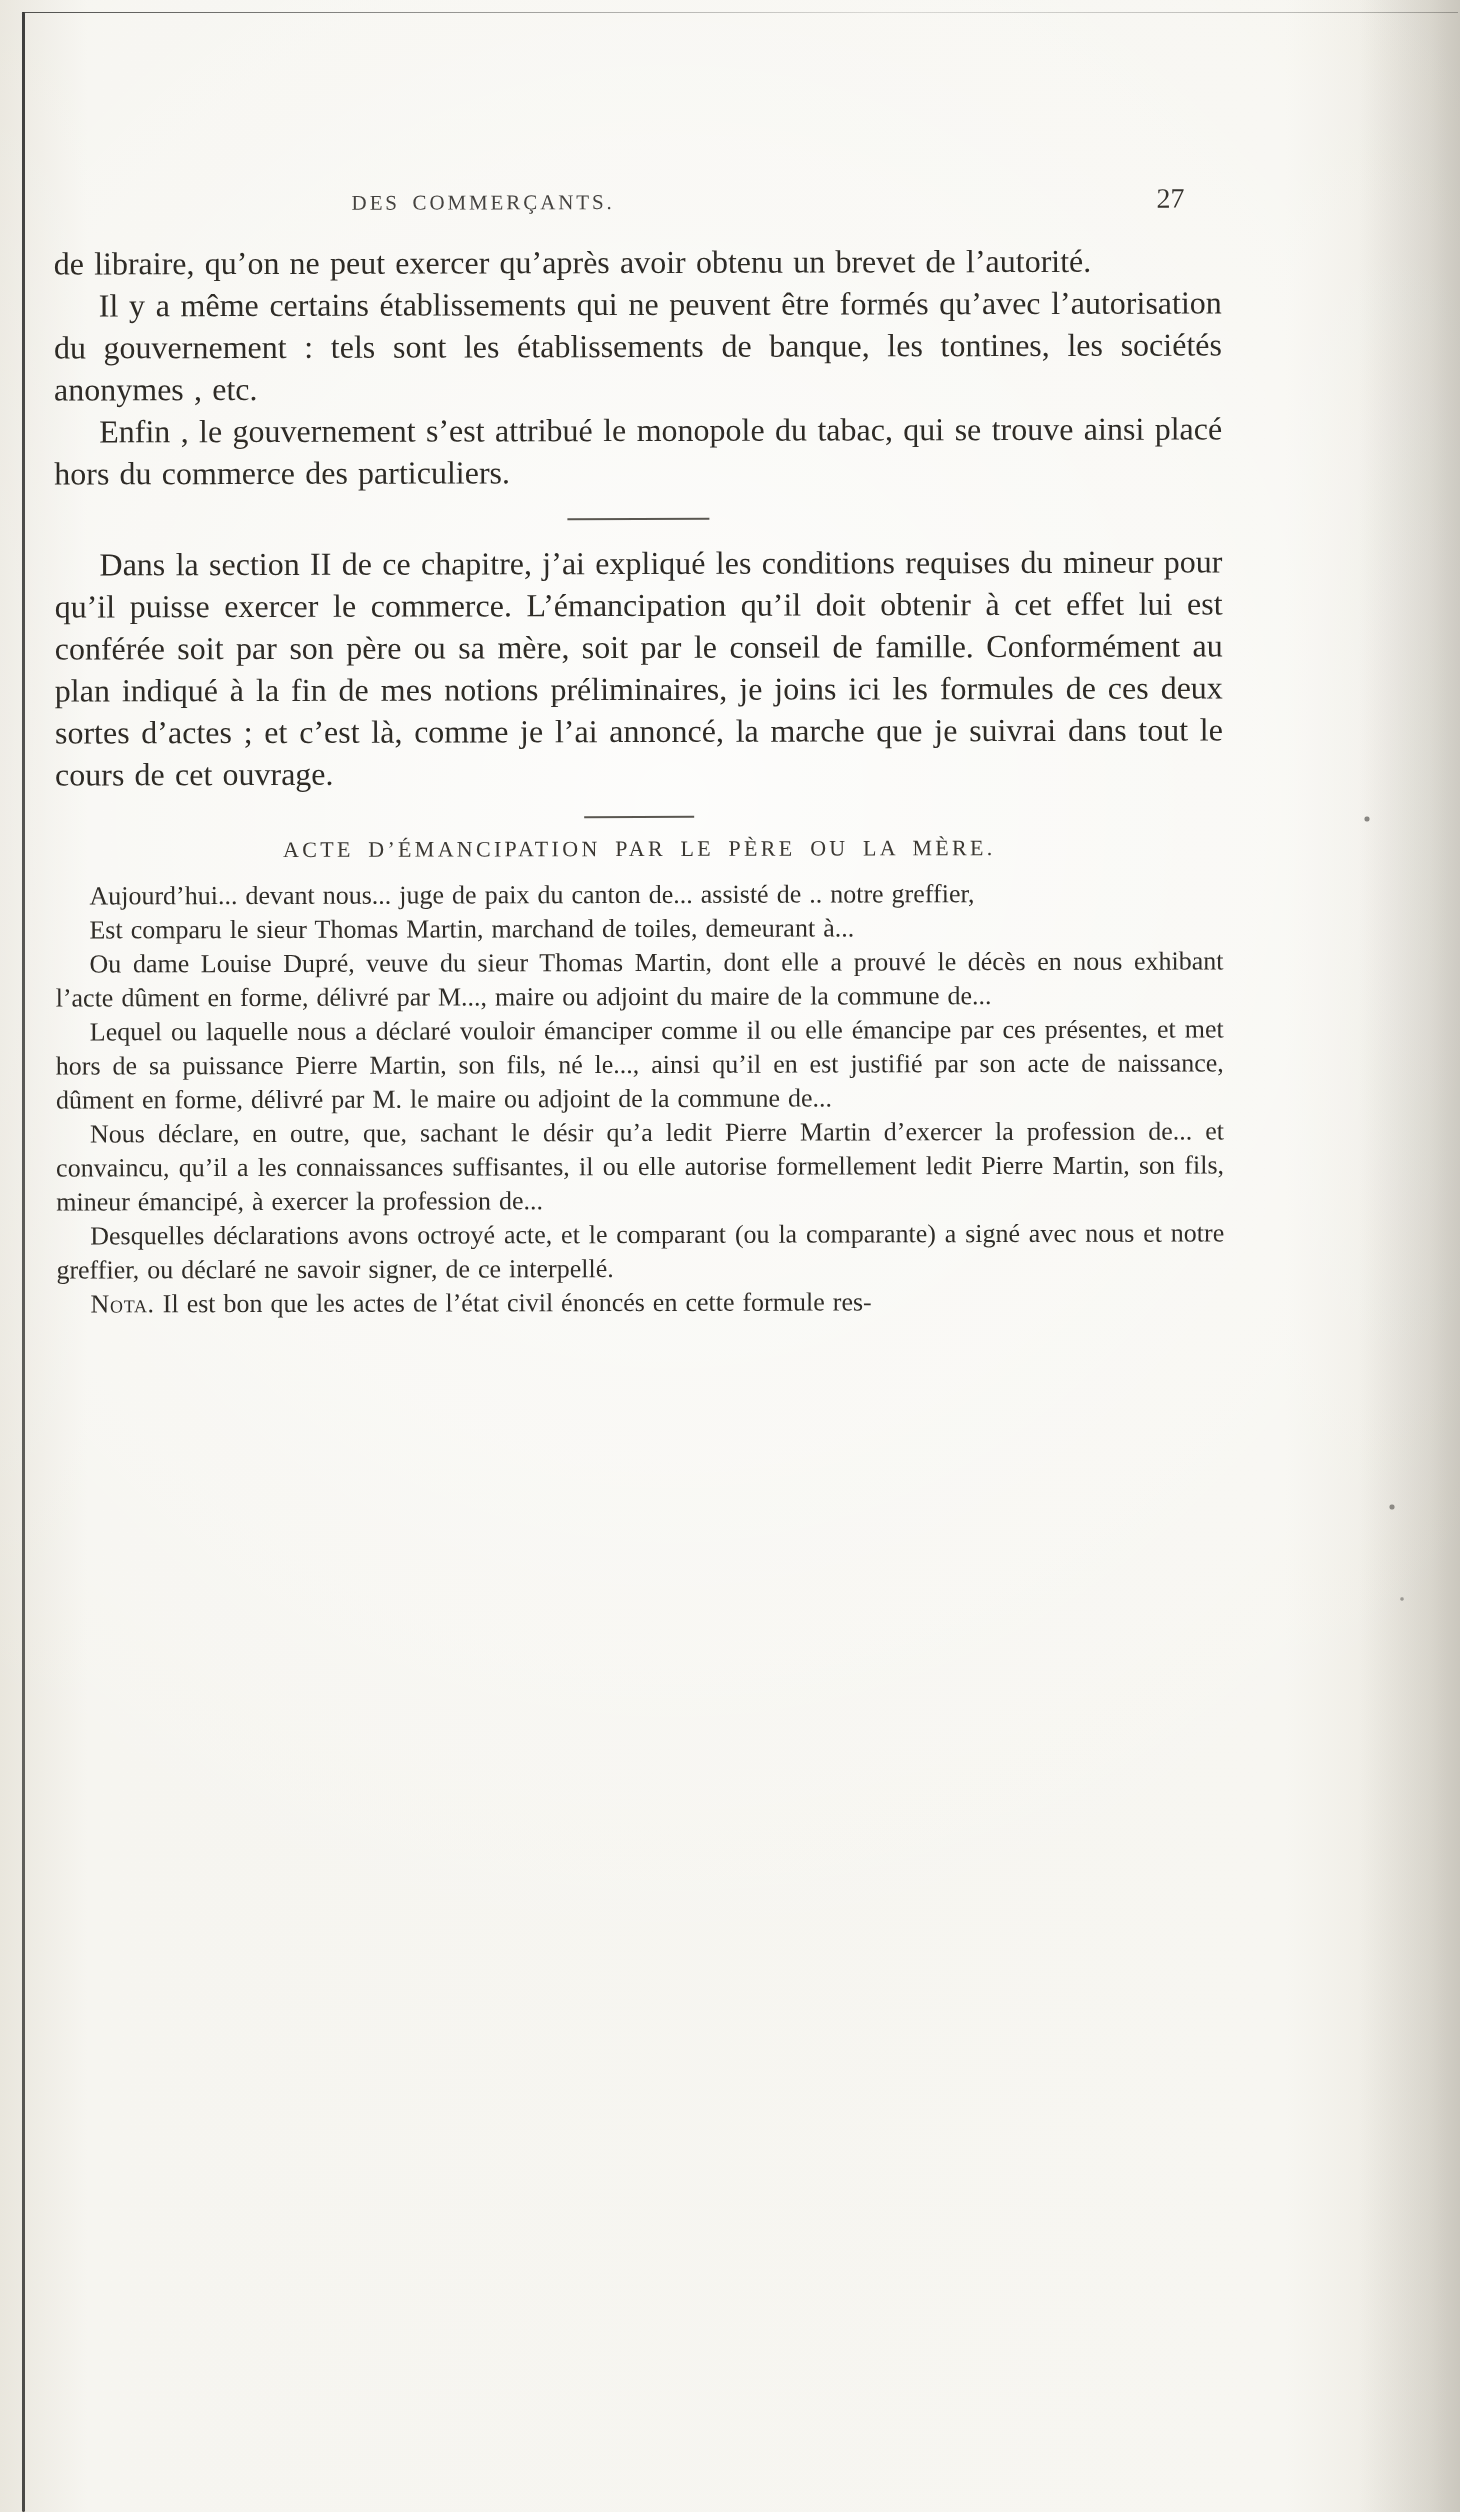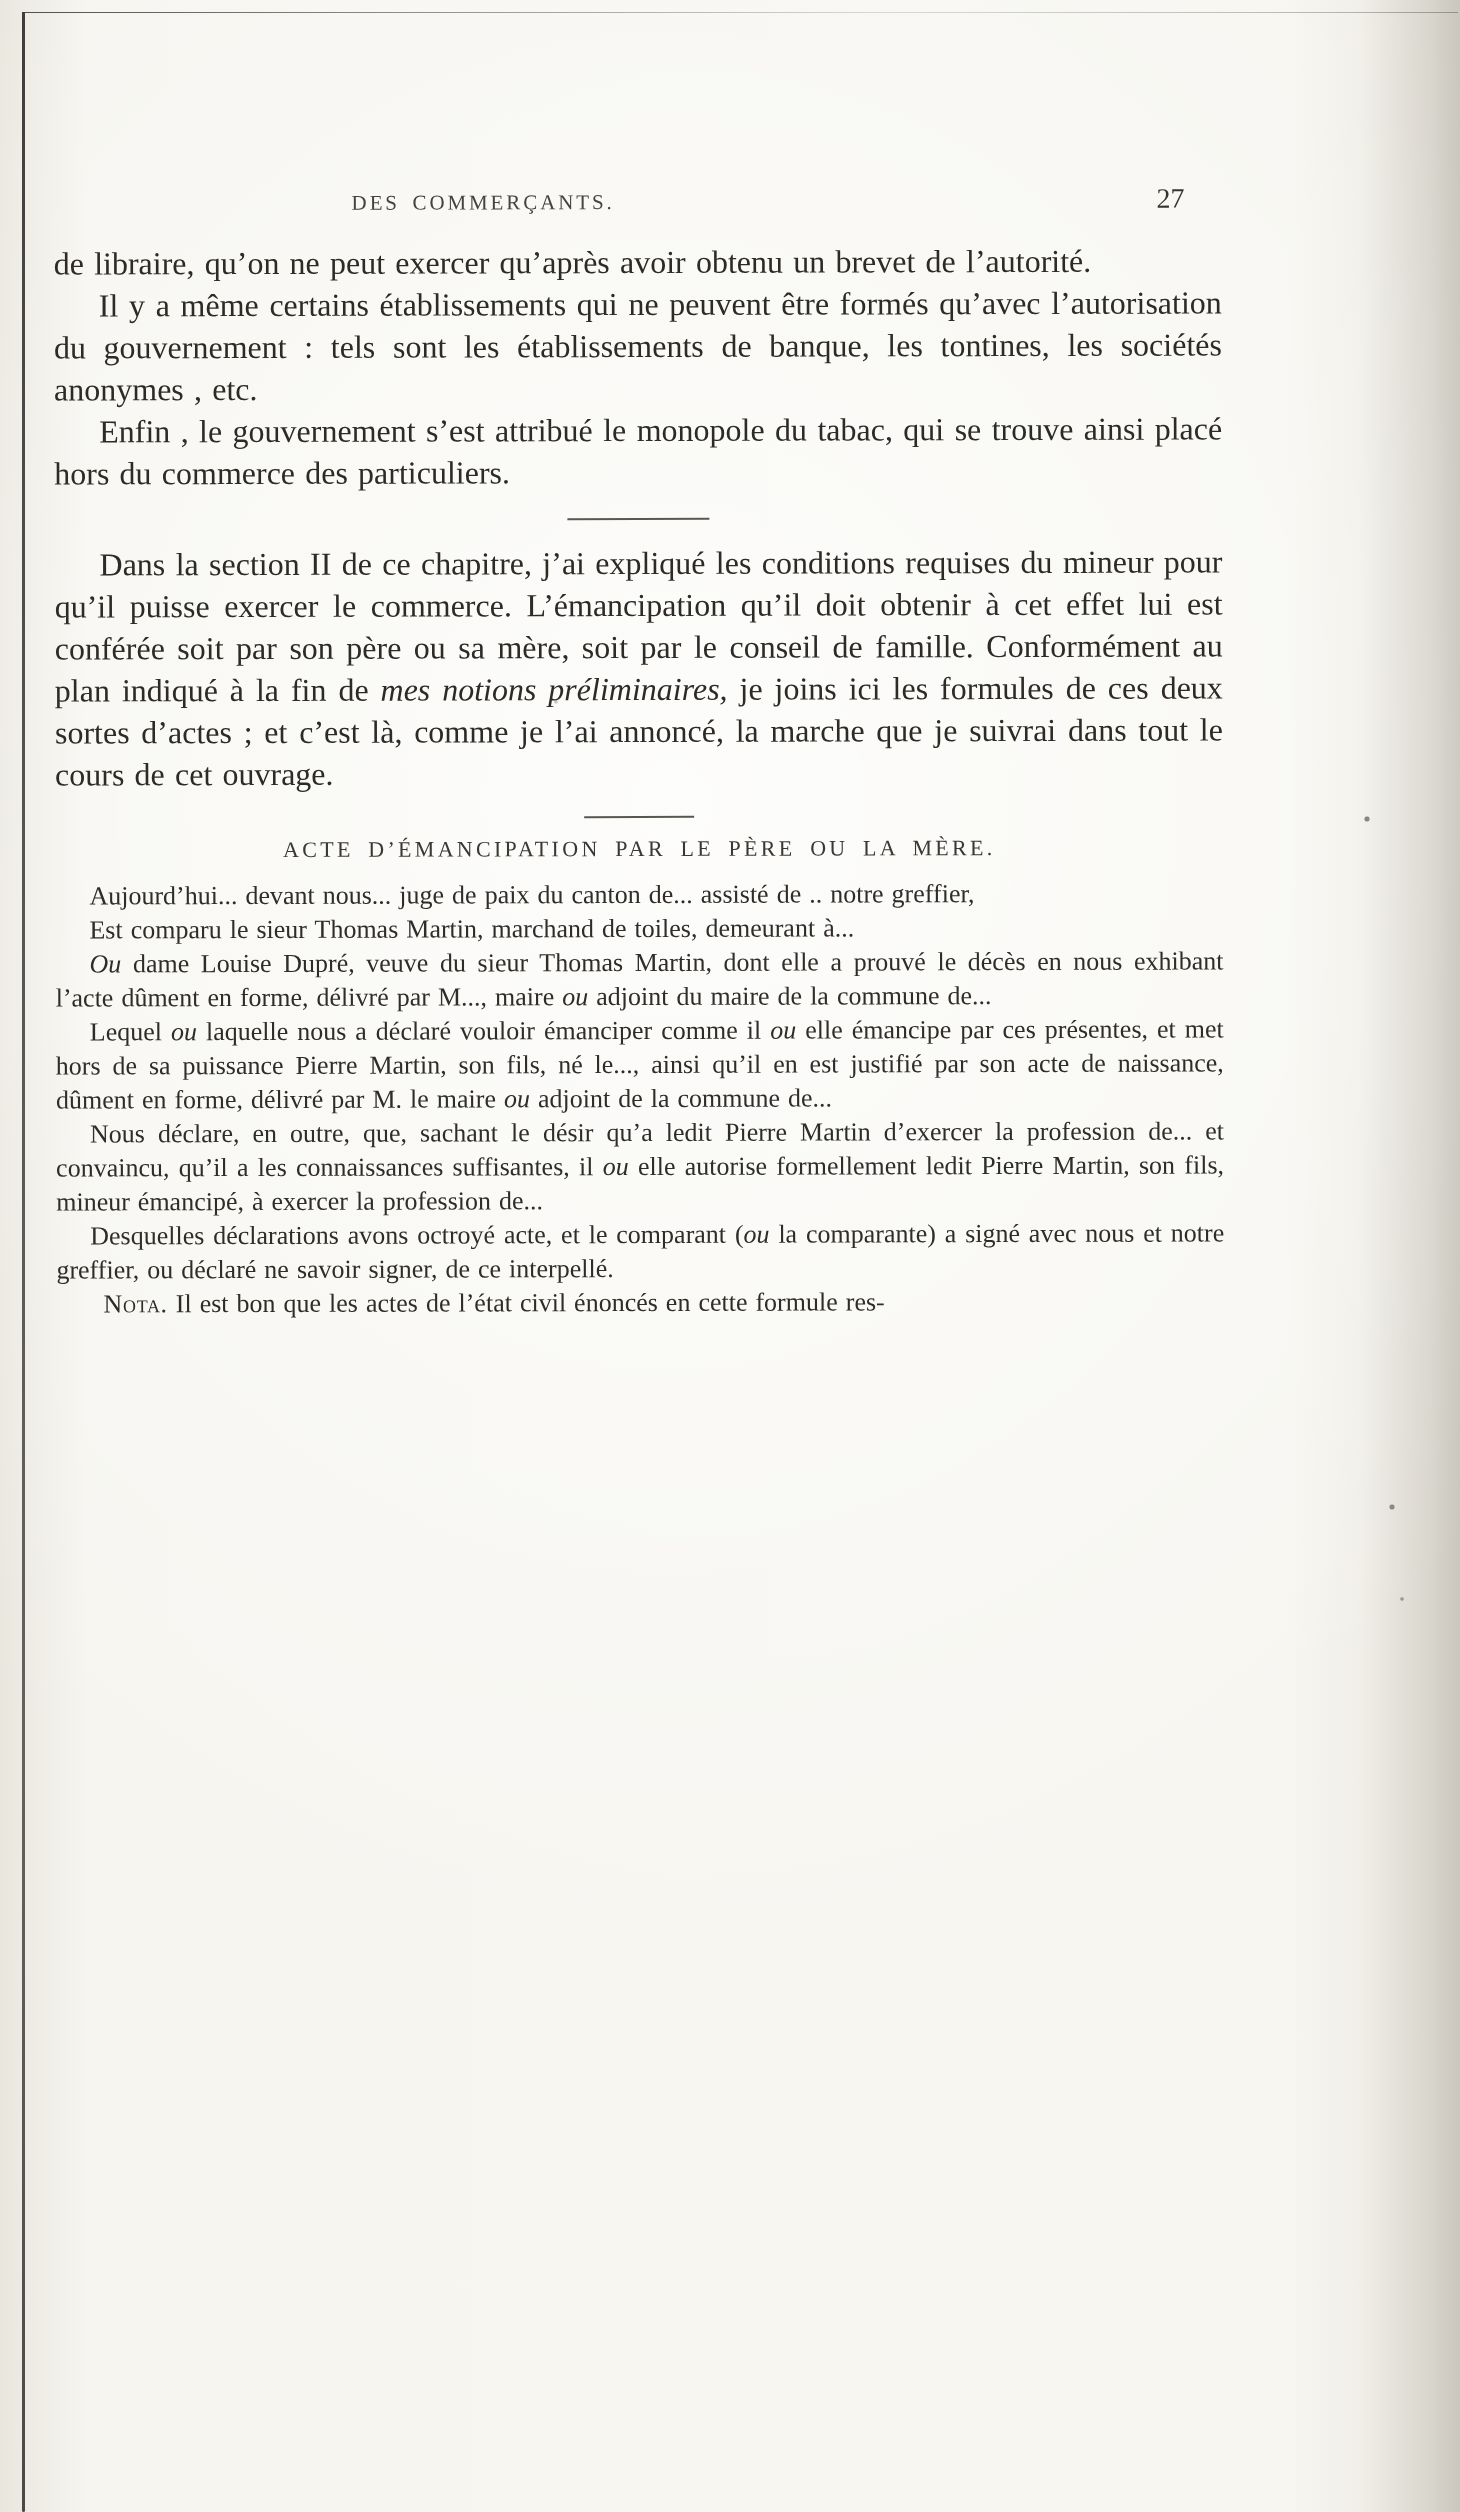--- a/index.html
+++ b/index.html
@@ -118,22 +118,22 @@
 
   .act-par {
     font-size: 26px;
     line-height: 34px;
     text-align: justify;
     word-spacing: 1.5px;
     text-indent: 34px;
     color: #302d28;
   }
 
-  .it { font-style: italic; }
-  .sc { font-variant: small-caps; letter-spacing: 0.7px; margin-left: 13px; }
+  .it { }
+  .sc { font-variant: small-caps; letter-spacing: 0.7px; }
 </style>
 </head>
 <body>
 
 <div class="page">
   <div class="scan-edge-left"></div>
   <div class="scan-edge-top"></div>
   <div class="scan-shade-right"></div>
   <div class="scan-specks"></div>
 

